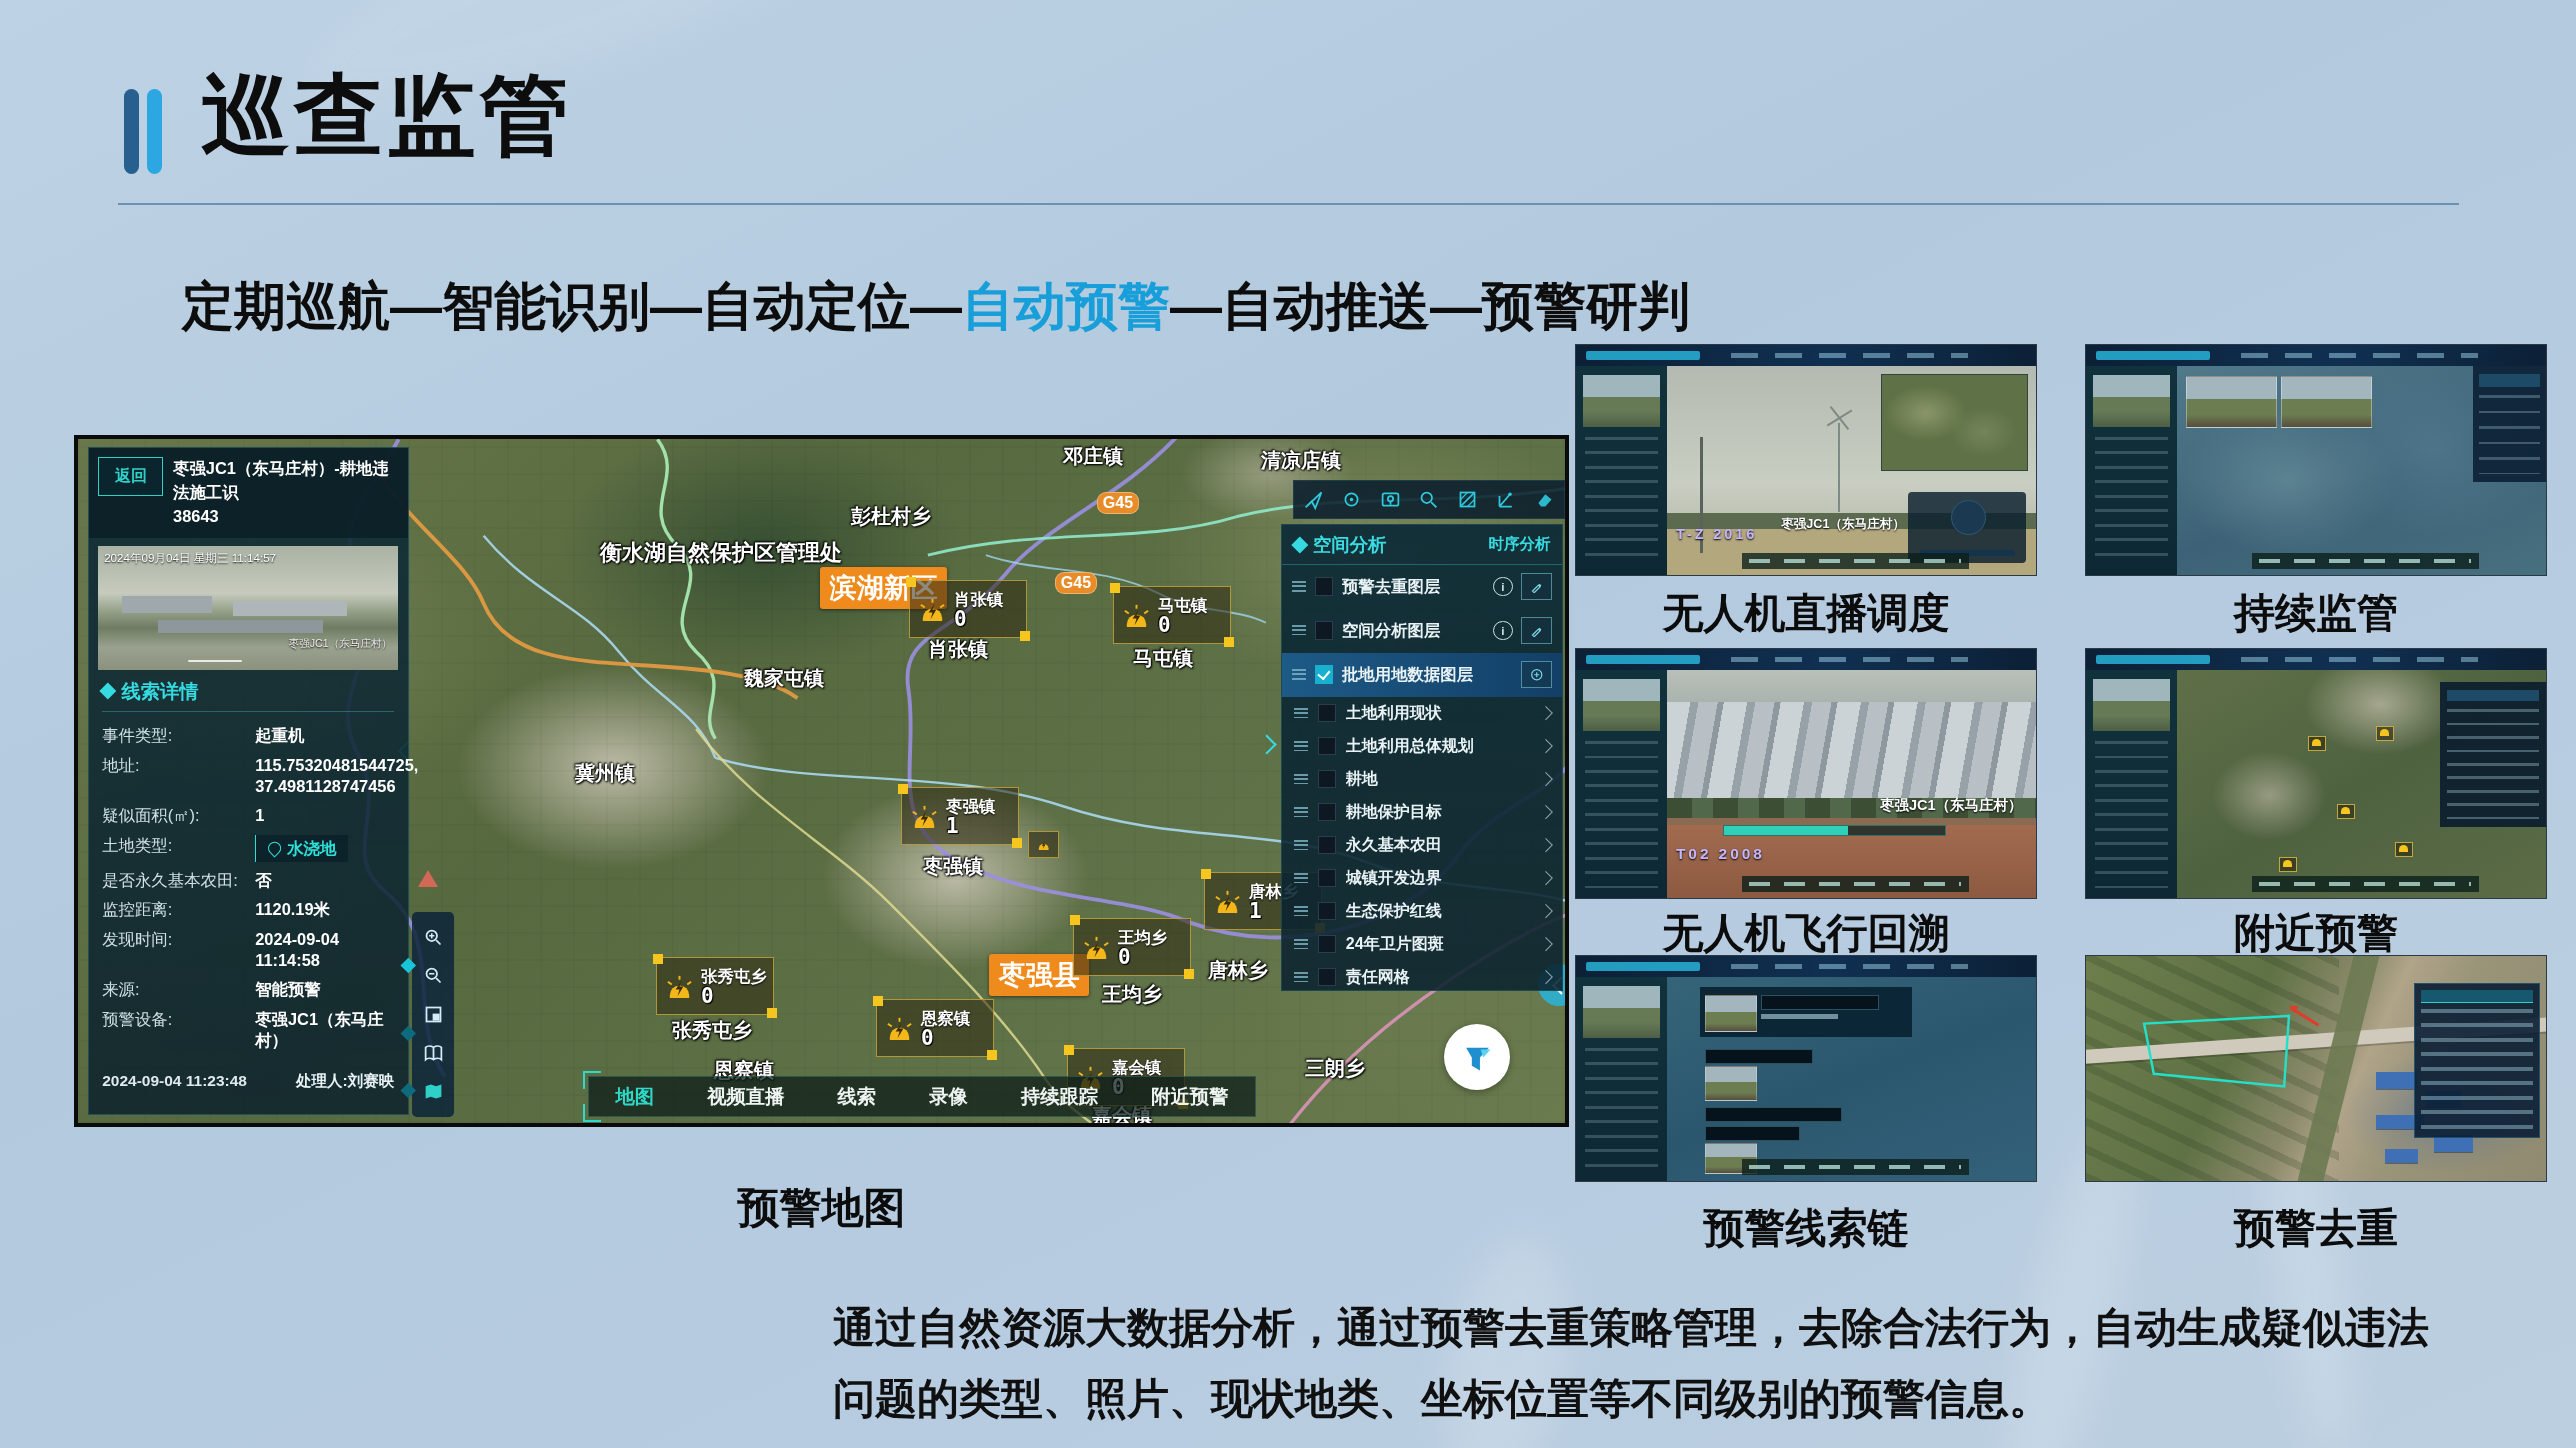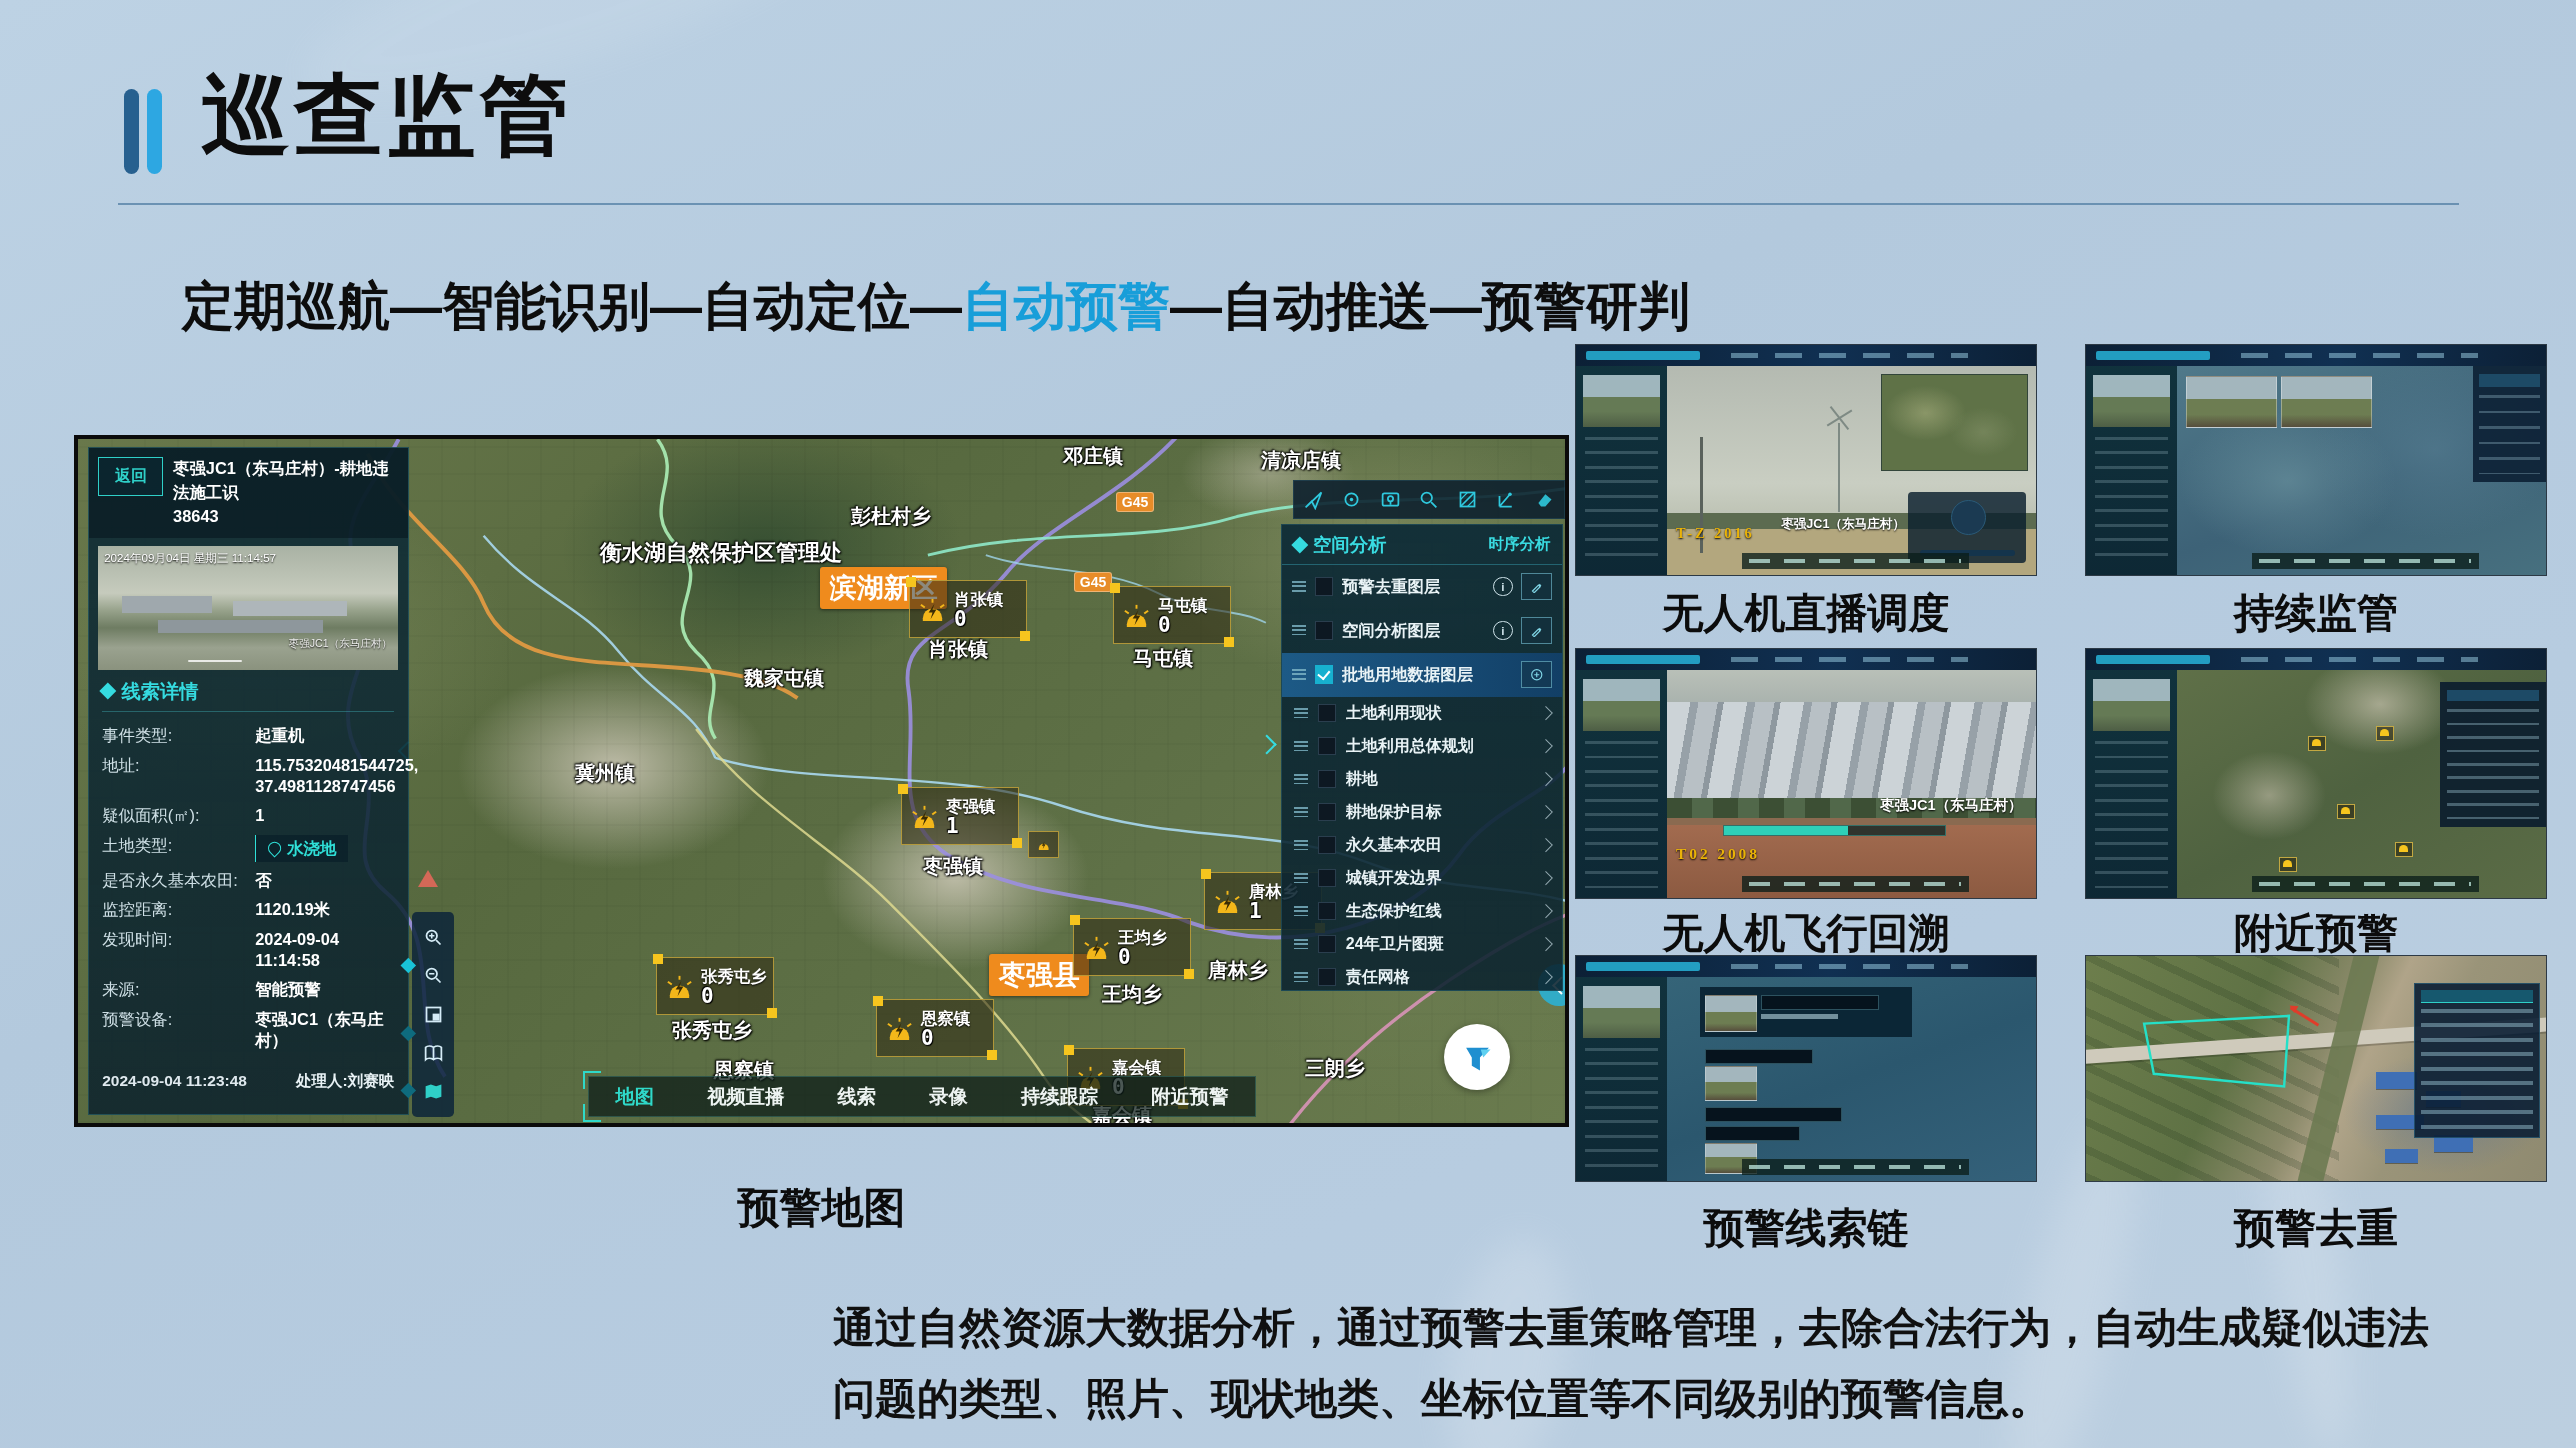--- a/index.html
+++ b/index.html
@@ -33,21 +33,21 @@
   .sat::after{content:"";position:absolute;inset:0;opacity:.5;
     background:
       repeating-linear-gradient(90deg, rgba(0,0,0,.05) 0 1.9px, transparent 1.9px 33px),
       repeating-linear-gradient(0deg, rgba(0,0,0,.05) 0 1.9px, transparent 1.9px 27px);}
   svg.lines{position:absolute;inset:0;}
   
   .mlabel{position:absolute;color:#fff;font-weight:700;font-size:20px;white-space:nowrap;z-index:8;
     text-shadow:0 0 2.9px #000,1px 1px 1.9px #000,-1px -1px 1.9px #000;}
   .mlabel.big{font-size:22px;}
   .mbadge{position:absolute;background:#ef8b1d;color:#fff;font-weight:700;font-size:27px;padding:2.9px 9.7px;border-radius:2.9px;z-index:9;box-shadow:0 1px 3.9px rgba(0,0,0,.5);white-space:nowrap;}
-  .gbadge{position:absolute;background:#e78c28;color:#fff;font-weight:700;font-size:14px;padding:1px 4.8px;border-radius:3px;z-index:7;border:1px solid rgba(255,255,255,.35);margin-left:19px;}
+  .gbadge{position:absolute;background:#e78c28;color:#fff;font-weight:700;font-size:16px;padding:1px 4.8px;border-radius:9px;z-index:7;border:1px solid rgba(255,255,255,.35);}
   
   .marker{position:absolute;width:116px;height:56px;z-index:10;background:rgba(45,40,18,.55);
     border:1px solid rgba(195,165,60,.85);display:grid;grid-template-columns:44px 1fr;grid-template-rows:28px 28px;align-items:center;}
   .marker::before{content:"";position:absolute;left:-3.9px;top:-3.9px;width:9.7px;height:9.7px;background:#f6c51e;}
   .marker::after{content:"";position:absolute;right:-3.9px;bottom:-3.9px;width:9.7px;height:9.7px;background:#f6c51e;}
   .m-icon{grid-row:1/3;justify-self:center;}
   .m-name{color:#fff;font-weight:700;font-size:16.4px;text-shadow:0 1px 1.9px #000;line-height:1;align-self:end;padding-bottom:1.9px;}
   .m-count{color:#fff;font-weight:700;font-size:21px;font-family:"DejaVu Sans Mono",monospace;line-height:1;align-self:start;
     text-shadow:0 0 1.9px #000,1px 1px 1px #000,-1px -1px 1px #000;}
   .marker-mini{position:absolute;width:29px;height:25px;z-index:9;background:rgba(45,40,18,.6);border:1px solid rgba(195,165,60,.85);display:flex;align-items:center;justify-content:center;}
@@ -118,21 +118,21 @@
   .tb{position:absolute;left:0;top:0;right:0;height:21px;background:linear-gradient(90deg,#0c2036,#103052 55%,#0c2036);}
   .tb-brand{position:absolute;left:9.7px;top:5.8px;width:114px;height:9.7px;background:#27b3d8;opacity:.85;border-radius:1.9px;}
   .tb-nav{position:absolute;left:155px;top:7.7px;right:68px;height:5.8px;opacity:.5;background:repeating-linear-gradient(90deg,#9fd3e8 0 27px,transparent 27px 44px);}
   .t-left{position:absolute;left:0;top:21px;bottom:0;width:91px;background:linear-gradient(180deg,rgba(14,48,58,.94),rgba(10,36,48,.92));}
   .t-left::before{content:"";position:absolute;left:6.8px;top:8.7px;right:6.8px;height:52px;background:linear-gradient(180deg,#9fb6bd 0 42%,#657a55 42% 70%,#4e5e45 100%);}
   .t-left::after{content:"";position:absolute;left:8.7px;top:71px;right:8.7px;bottom:9.7px;opacity:.55;
     background:repeating-linear-gradient(180deg,rgba(190,220,230,.4) 0 2.9px,transparent 2.9px 14.5px);}
   .t-tabs{position:absolute;left:36%;bottom:5.8px;width:46%;height:16.4px;background:rgba(10,30,26,.78);display:flex;align-items:center;padding:0 7.7px;}
   .t-tabs::before{content:"";flex:1;height:4.8px;opacity:.75;background:repeating-linear-gradient(90deg,#bfe8df 0 21px,transparent 21px 35px);}
   .ov-tag{position:absolute;color:#fff;text-shadow:0 1px 1.9px #000;font-weight:600;}
-  .ov-time{position:absolute;color:#eab308;text-shadow:0 1px 1.9px #000;font-weight:700;letter-spacing:2.9px;font-family:Liberation Serif, serif;}
+  .ov-time{position:absolute;color:#c4b5fd;text-shadow:0 1px 1.9px #000;font-weight:700;letter-spacing:2.9px;font-family:Liberation Sans, sans-serif;}
   
   .t1-sky{position:absolute;left:91px;top:21px;right:0;height:147px;background:linear-gradient(180deg,#b4bab1 0%,#c9cec2 80%,#bfc4b6 100%);}
   .t1-field{position:absolute;left:91px;bottom:0;right:0;height:62px;background:linear-gradient(180deg,#5c6b50 0 26%,#b3a77e 26% 100%);}
   .t1-map{position:absolute;right:7.7px;top:29px;width:145px;height:95px;border:1px solid rgba(20,40,50,.6);
     background:radial-gradient(58px 39px at 30% 40%, #8a9668, transparent 70%),radial-gradient(48px 35px at 70% 60%, #74845a, transparent 70%),#5f7247;}
   .t1-pad{position:absolute;right:9.7px;bottom:11.6px;width:118px;height:71px;background:rgba(10,30,45,.82);border-radius:3.9px;}
   .t1-pad::before{content:"";position:absolute;left:50%;top:7.7px;width:33px;height:33px;margin-left:-16.4px;border-radius:50%;background:#1b3a52;border:1.9px solid #2a5a78;}
   .t1-pad::after{content:"";position:absolute;left:11.6px;bottom:7.7px;right:11.6px;height:5.8px;background:#14344c;border-radius:2.9px;}
   .t1-turbine{position:absolute;left:57%;top:34%;width:1.9px;height:89px;background:#7e8a84;}
   .t1-turbine::before{content:"";position:absolute;left:-13.5px;top:-5.8px;width:29px;height:1.9px;background:#7e8a84;transform:rotate(-32deg);}

